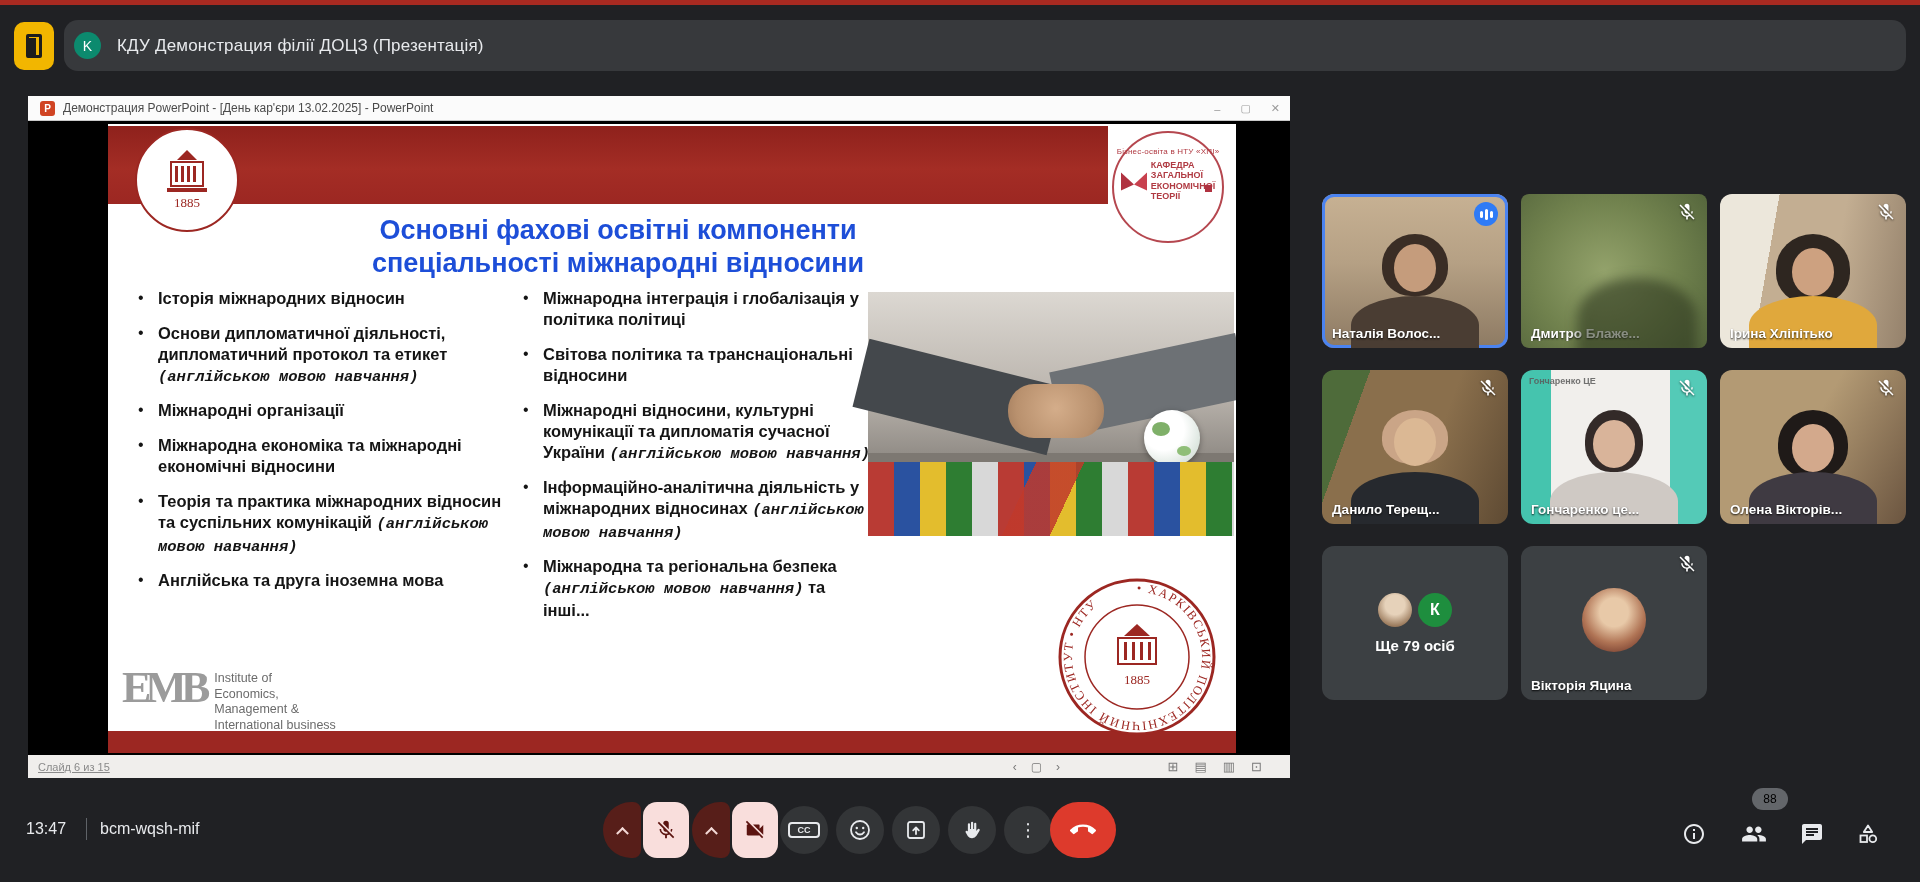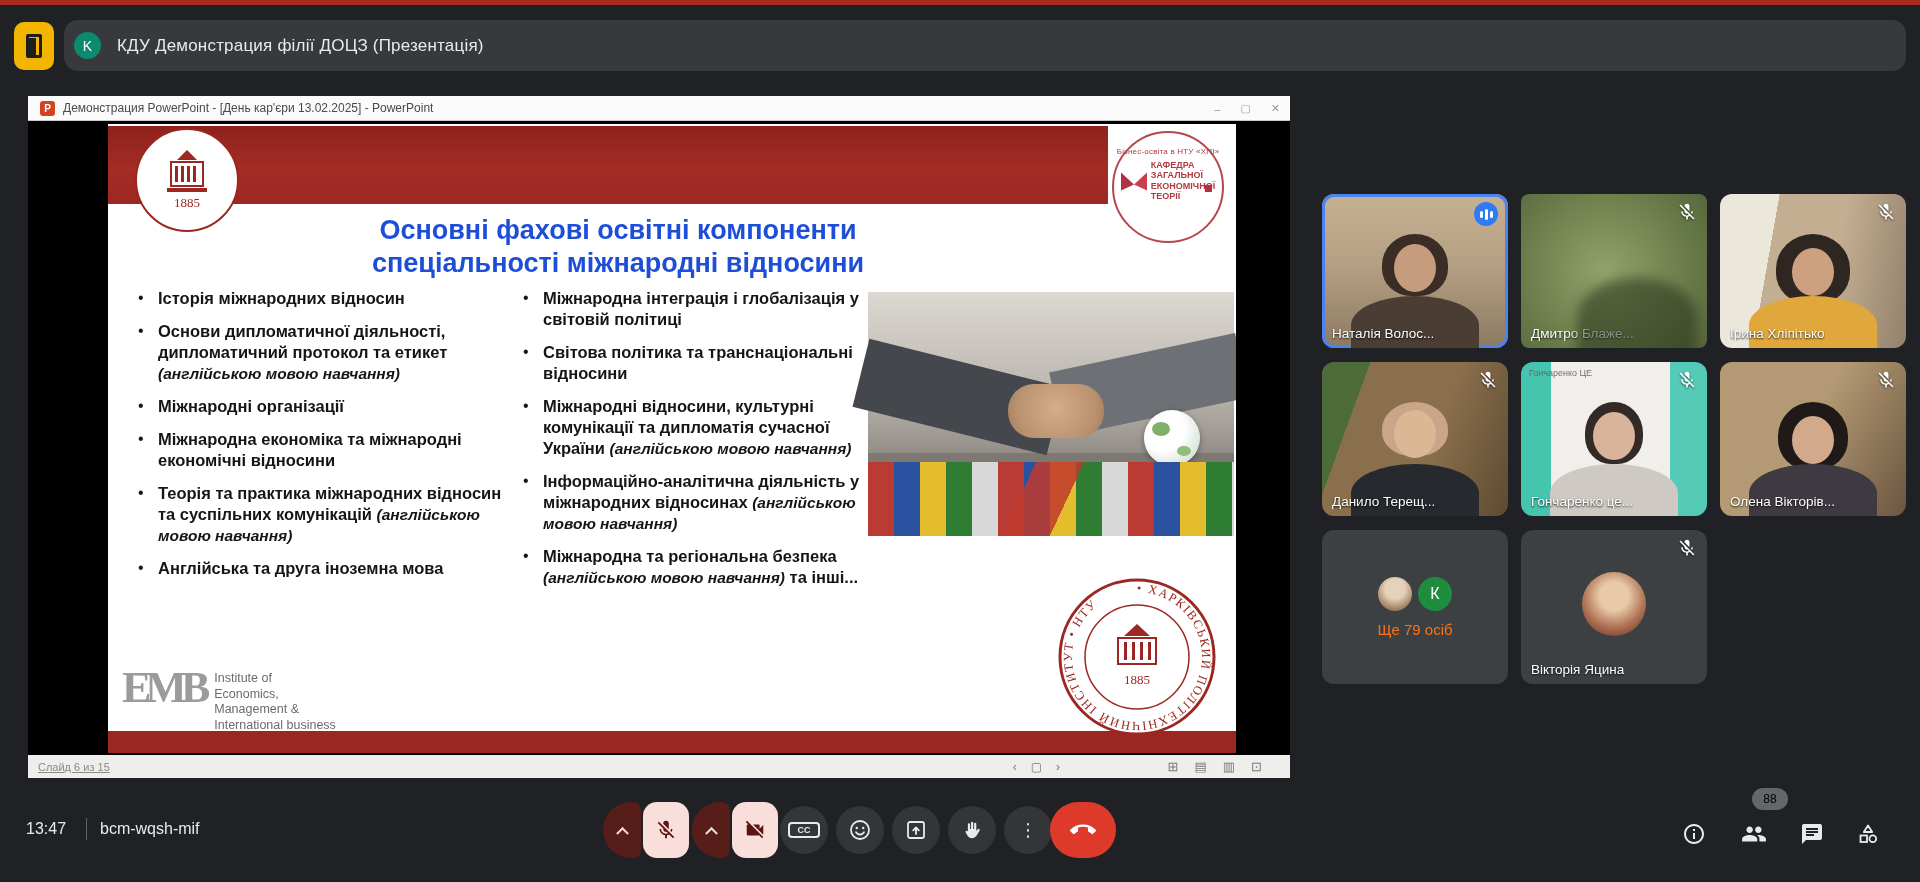--- a/index.html
+++ b/index.html
@@ -61,21 +61,21 @@
 
   
   .slide-title { position:absolute; left:60px; top:90px; width:900px; text-align:center;
                  font-weight:bold; color:#1d4ed8; font-size:27px; line-height:33px; }
   .cols { position:absolute; top:164px; }
   .col-left { left:30px; width:372px; }
   .col-right { left:415px; width:348px; }
   .bullet { display:flex; margin-bottom:12px; }
   .bullet .dot { width:20px; color:#151515; font-size:16px; flex:none; padding-top:1px; }
   .bullet .btxt { font-size:16.5px; font-weight:bold; color:#151515; line-height:21px; }
-  .bullet .note { font-style:italic; font-weight:bold; font-size:15.5px; }
+  .bullet .note { font-style:italic; font-weight:bold; font-size:15.5px;font-family:Liberation Mono, monospace; }
 
   
   .photo { position:absolute; left:760px; top:168px; width:366px; height:244px;
            background:linear-gradient(180deg,#dcd8d2 0%,#bcb6af 40%,#938e88 66%,#7d7872 66%); }
   .arm-l { position:absolute; left:-10px; top:70px; width:200px; height:70px; background:#44484c;
            transform:rotate(14deg); }
   .arm-r { position:absolute; right:-10px; top:60px; width:190px; height:66px; background:#6d7175;
            transform:rotate(-12deg); }
   .hands { position:absolute; left:140px; top:92px; width:96px; height:54px; border-radius:26px;
            background:radial-gradient(circle at 50% 45%,#d4ad8a,#b9916e 70%,#a07a5b); }
@@ -102,21 +102,21 @@
 
   
   .ppt-status { position:absolute; left:0; bottom:0; width:100%; height:23px; background:#f0eeec;
                 display:flex; align-items:center; font-size:11px; color:#8a8a8a; }
   .ppt-status .counter { margin-left:10px;text-decoration:underline; }
   .ppt-status .nav { position:absolute; right:230px; display:flex; gap:14px; font-size:12px; color:#777; }
   .ppt-status .views { position:absolute; right:28px; display:flex; gap:16px; font-size:13px; color:#777; }
 
   
   .tiles { position:absolute; left:1322px; top:194px; width:584px; display:grid;
-           grid-template-columns:repeat(3,186px); grid-auto-rows:154px; gap:14px 13px; }
+           grid-template-columns:repeat(3,186px); grid-auto-rows:154px; gap:22px 13px;font-weight:bold; }
   .tile { position:relative; border-radius:12px; background:#3c4043; overflow:hidden; }
   .tile .name { position:absolute; left:10px; bottom:7px; color:#fff; font-size:13.5px;
                 text-shadow:0 1px 2px rgba(0,0,0,.9); max-width:150px; white-space:nowrap;
                 overflow:hidden; text-overflow:ellipsis; }
   .micoff { position:absolute; top:8px; right:10px; width:20px; height:20px;
             filter:drop-shadow(0 1px 1px rgba(0,0,0,.6)); }
   .speaking { position:absolute; top:8px; right:10px; width:24px; height:24px; border-radius:50%;
               background:#2f7bf6; display:flex; align-items:center; justify-content:center; gap:2px; }
   .speaking i { width:3px; background:#fff; border-radius:2px; display:block; }
   .speaking i:nth-child(1){height:7px;} .speaking i:nth-child(2){height:11px;} .speaking i:nth-child(3){height:7px;}
@@ -147,21 +147,21 @@
   .t6 .overlay { position:absolute; left:8px; top:6px; font-size:9px; color:rgba(90,90,90,.85); line-height:1.2; }
   .t7 { background:linear-gradient(120deg,#b39a74 0 45%,#6b5540); }
   .t7 .hair{background:#1f1a18; width:70px; height:68px;} .t7 .face{background:#d3a98c; top:20px;}
   .t7 .torso{background:#3f3a42;}
   .t8 { display:flex; flex-direction:column; align-items:center; justify-content:center; gap:10px; }
   .t8 .avrow { display:flex; gap:6px; }
   .av-photo { width:34px; height:34px; border-radius:50%;
               background:radial-gradient(circle at 50% 35%,#e6d2ba 35%,#9c7c5e 75%,#6d5440); }
   .av-letter { width:34px; height:34px; border-radius:50%; background:#1e8e3e; color:#fff; font-size:16px;
                display:flex; align-items:center; justify-content:center; }
-  .t8 .more-label { color:#f97316; font-size:15px; }
+  .t8 .more-label { color:#ffffff; font-size:15px; }
   .t9 .avatar-big { position:absolute; left:50%; top:42px; transform:translateX(-50%); width:64px; height:64px;
                     border-radius:50%;
                     background:radial-gradient(circle at 50% 38%,#e8c9a8 28%,#b07455 60%,#7a4232 85%,#5e3226); }
 
   
   .bottombar { position:absolute; left:0; top:796px; width:1920px; height:86px; }
   .clock { position:absolute; left:26px; top:24px; color:#e8eaed; font-size:16px; }
   .bar-sep { position:absolute; left:86px; top:22px; width:1px; height:22px; background:#5f6368; }
   .meet-code { position:absolute; left:100px; top:24px; color:#e8eaed; font-size:16px; }
 
@@ -269,21 +269,21 @@
             </div>
           <div class="bullet">
               <span class="dot">•</span>
               <span class="btxt"><span>Англійська та друга іноземна мова</span><span class="note"></span><span></span></span>
             </div>
         </div>
 
         <div class="cols col-right">
           <div class="bullet">
               <span class="dot">•</span>
-              <span class="btxt"><span>Міжнародна інтеграція і глобалізація у світовій політиці</span><span class="note"></span><span></span></span>
+              <span class="btxt"><span>Міжнародна інтеграція і глобалізація у політика політиці</span><span class="note"></span><span></span></span>
             </div>
           <div class="bullet">
               <span class="dot">•</span>
               <span class="btxt"><span>Світова політика та транснаціональні відносини</span><span class="note"></span><span></span></span>
             </div>
           <div class="bullet">
               <span class="dot">•</span>
               <span class="btxt"><span>Міжнародні відносини, культурні комунікації та дипломатія сучасної України </span><span class="note">(англійською мовою навчання)</span><span></span></span>
             </div>
           <div class="bullet">

